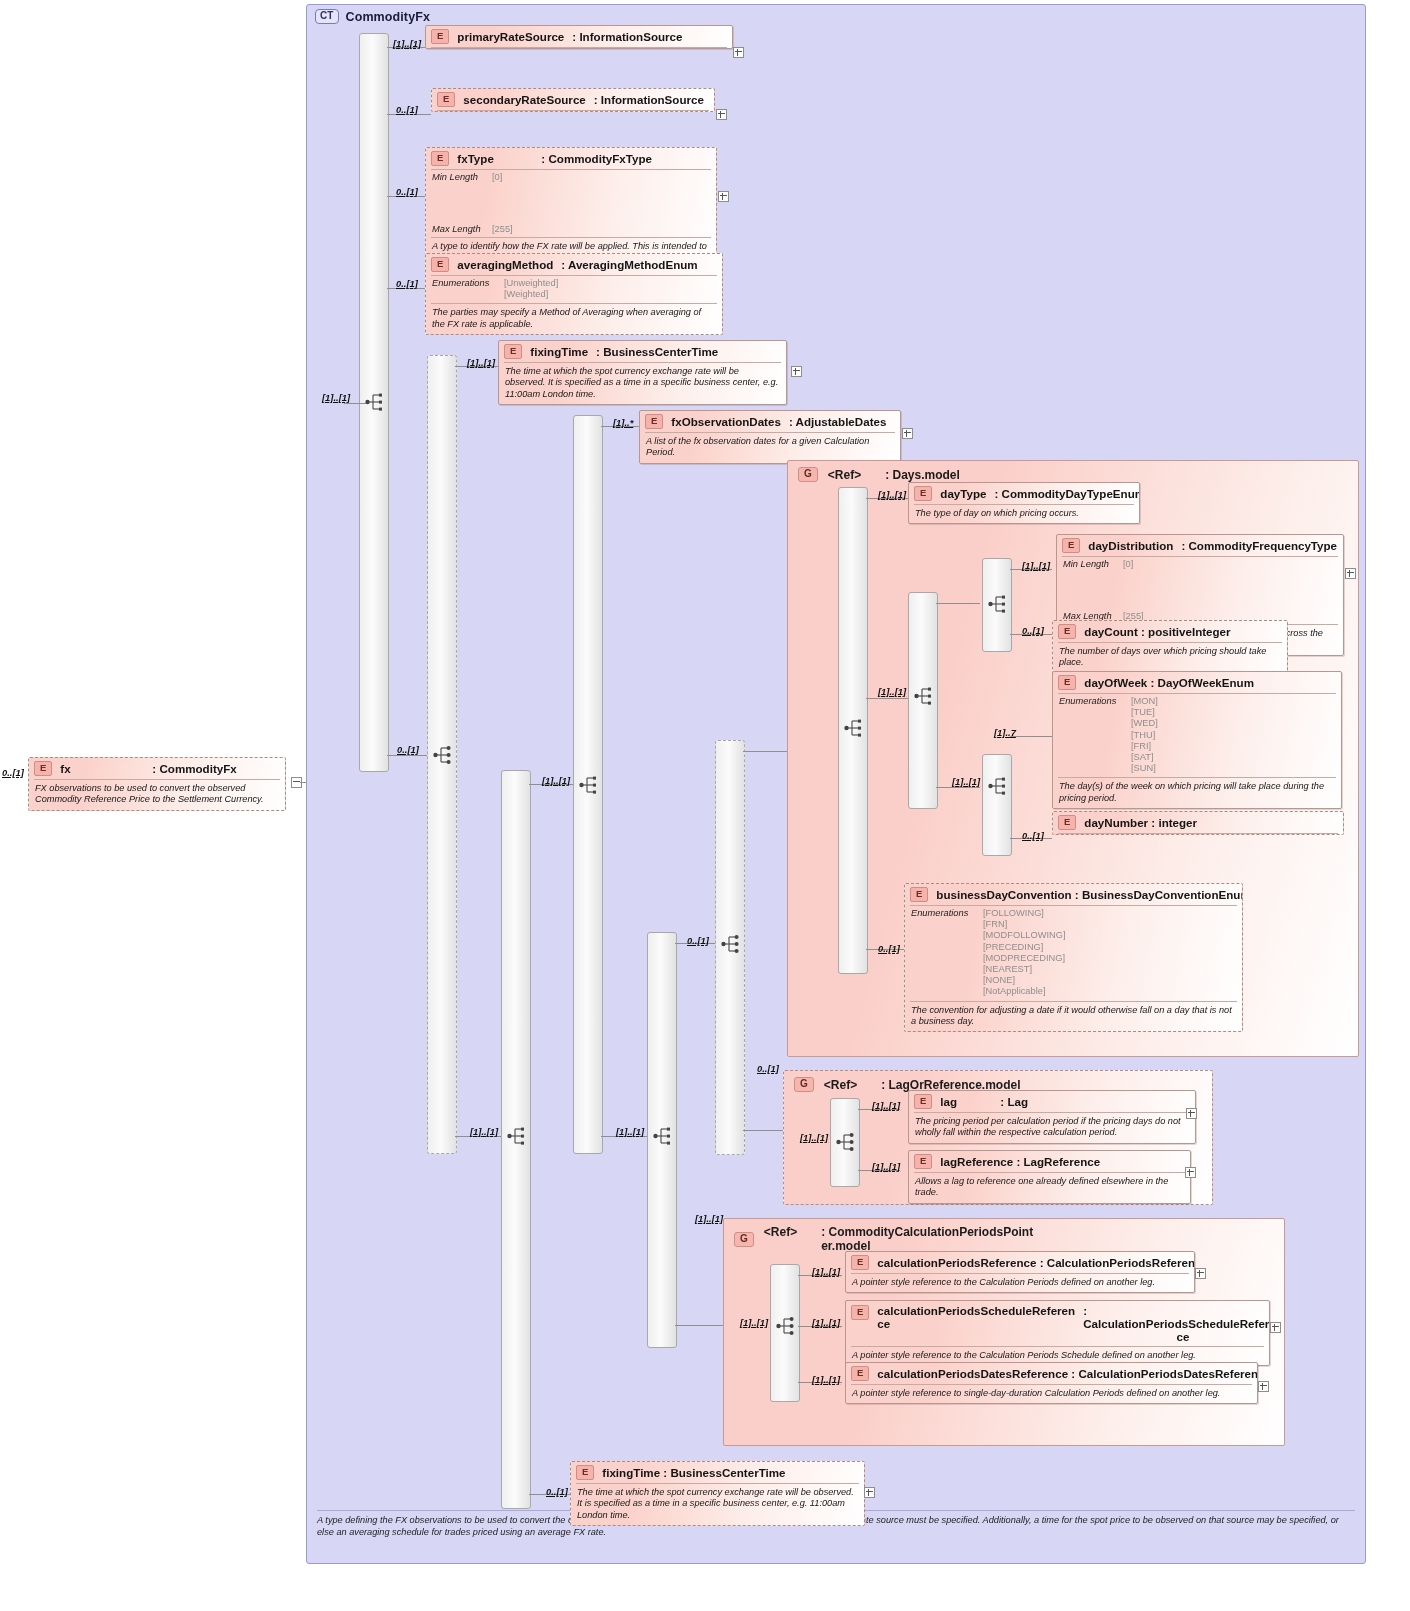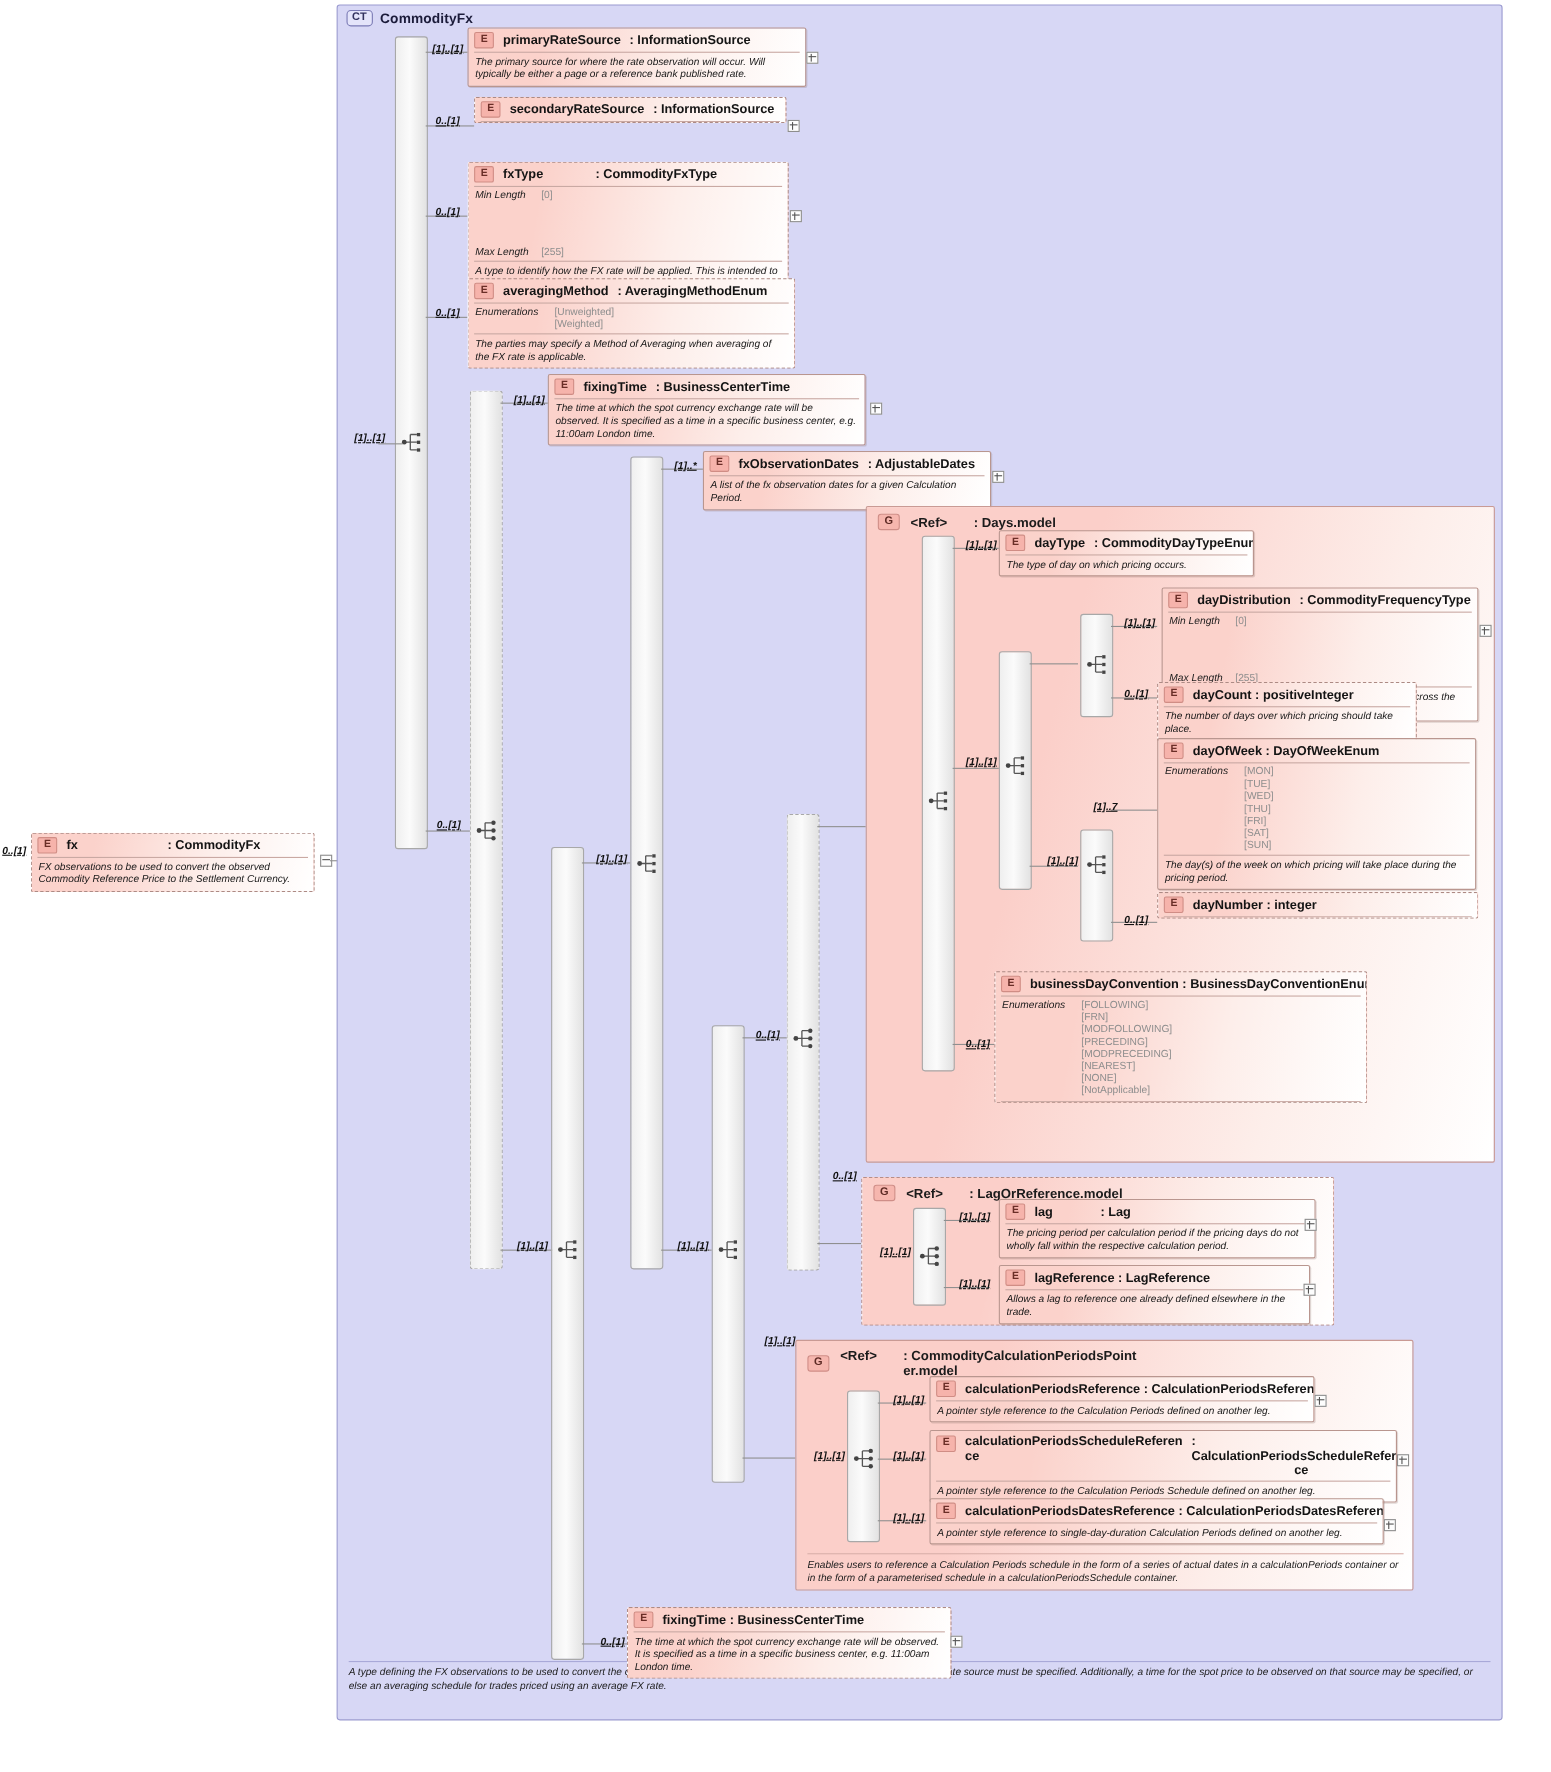--- a/index.html
+++ b/index.html
@@ -189,21 +189,20 @@
   <div class="hline" style="left:387px;top:755px;width:44px;"></div>
 
   <div class="card" style="left:393px;top:38px;">[1]..[1]</div>
   <div class="abs el" style="left:425px;top:25px;width:308px;">
     <div class="el-title">
       <span class="etag">E</span>
       <span class="nm">primaryRateSource</span>
       <span class="nm">: InformationSource</span>
     </div>
     <div class="sep"></div>
-    <div class="doc">The primary source for where the rate observation will occur. Will typically be either a page or a reference bank published rate.</div>
   </div>
   <div class="expander plus" style="left:733px;top:47px;"></div>
 
   <div class="card" style="left:396px;top:104px;">0..[1]</div>
   <div class="abs el optional" style="left:431px;top:88px;width:284px;">
     <div class="el-title">
       <span class="etag">E</span>
       <span class="nm">secondaryRateSource</span>
       <span class="nm">: InformationSource</span>
     </div>
@@ -540,20 +539,21 @@
         <div>[FRN]</div>
         <div>[MODFOLLOWING]</div>
         <div>[PRECEDING]</div>
         <div>[MODPRECEDING]</div>
         <div>[NEAREST]</div>
         <div>[NONE]</div>
         <div>[NotApplicable]</div>
       </span>
     </div>
     <div class="sep"></div>
+    <div class="doc">The convention for adjusting a date if it would otherwise fall on a day that is not a business day.</div>
   </div>
 
   <div class="card" style="left:757px;top:1063px;">0..[1]</div>
   <div class="abs grp dashed" style="left:783px;top:1070px;width:430px;height:135px;">
     <div class="grp-head">
       <span class="gtag">G</span>
       <span class="gname">
         <span>&lt;Ref&gt;</span>
         <span>: LagOrReference.model</span>
       </span>
@@ -606,21 +606,20 @@
     <div class="grp-head">
       <span class="gtag">G</span>
       <span class="gname">
         <span>&lt;Ref&gt;</span>
         <span>
           <span>: CommodityCalculationPeriodsPoint</span>
           <span style="display:block;">er.model</span>
         </span>
       </span>
     </div>
-    <div class="grp-footer" style="top:193px;">Enables users to reference a Calculation Periods schedule in the form of a series of actual dates in a calculationPeriods container or in the form of a parameterised schedule in a calculationPeriodsSchedule container.</div>
   </div>
 
   <div class="bar" style="left:770px;top:1264px;width:28px;height:136px;"></div>
   <div class="comp" style="left:776px;top:1316px;">
     <svg width="26" height="20" viewBox="0 0 26 20">
       <line x1="1" y1="10" x2="8" y2="10" stroke="#555" stroke-width="1.2"></line>
       <circle cx="2.5" cy="10" r="2.2" fill="#444"></circle>
       <line x1="8" y1="3" x2="8" y2="17" stroke="#555" stroke-width="1.2"></line>
       <line x1="8" y1="3" x2="14" y2="3" stroke="#555" stroke-width="1.2"></line>
       <line x1="8" y1="10" x2="14" y2="10" stroke="#555" stroke-width="1.2"></line>

